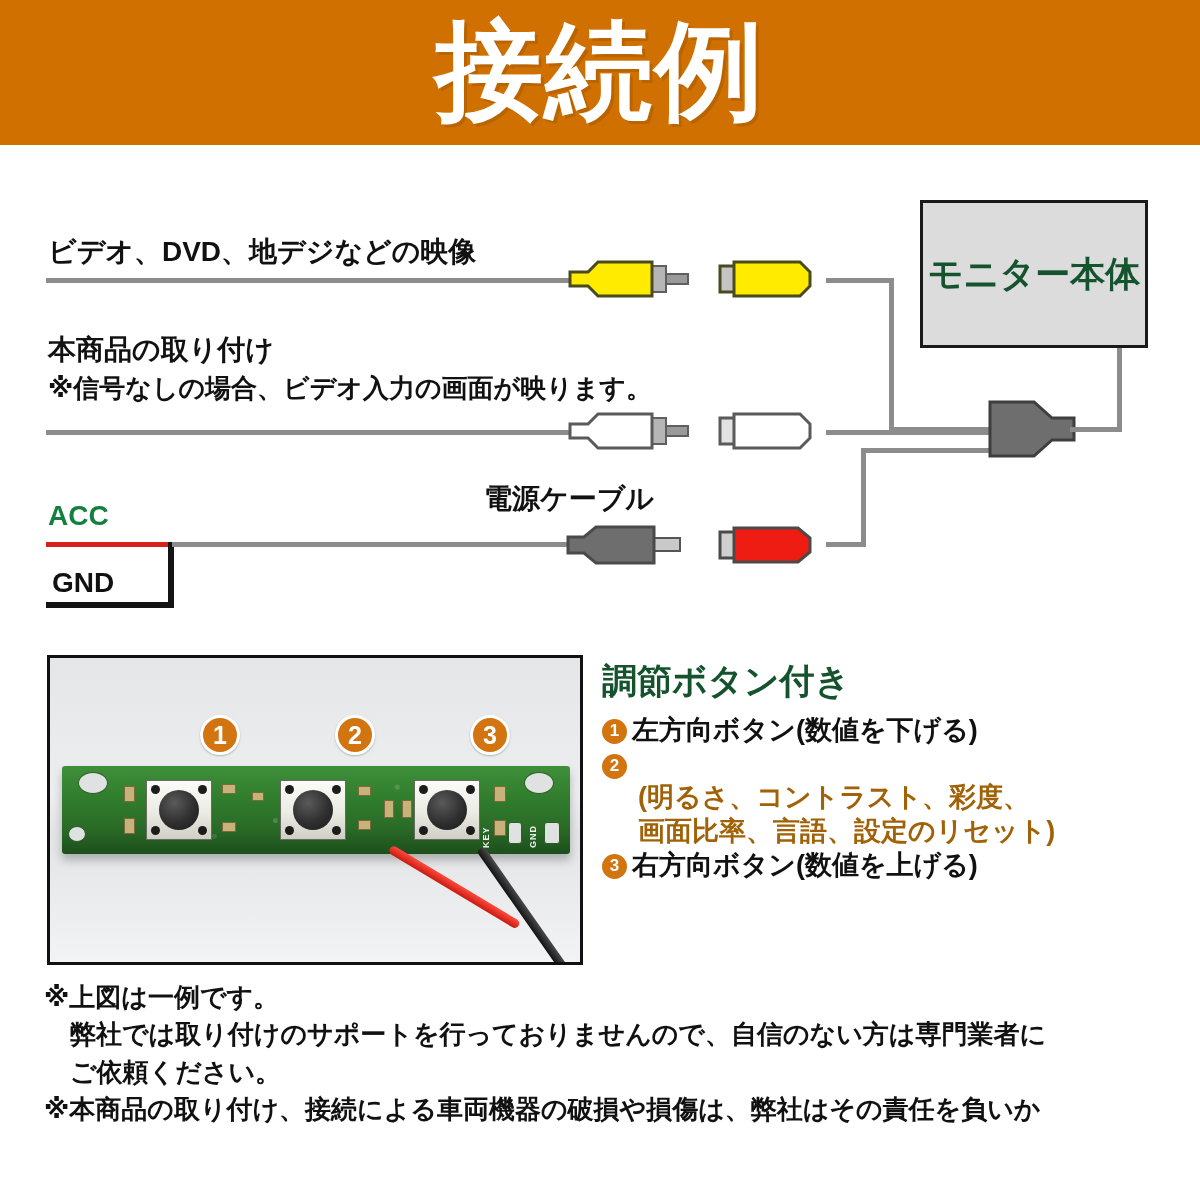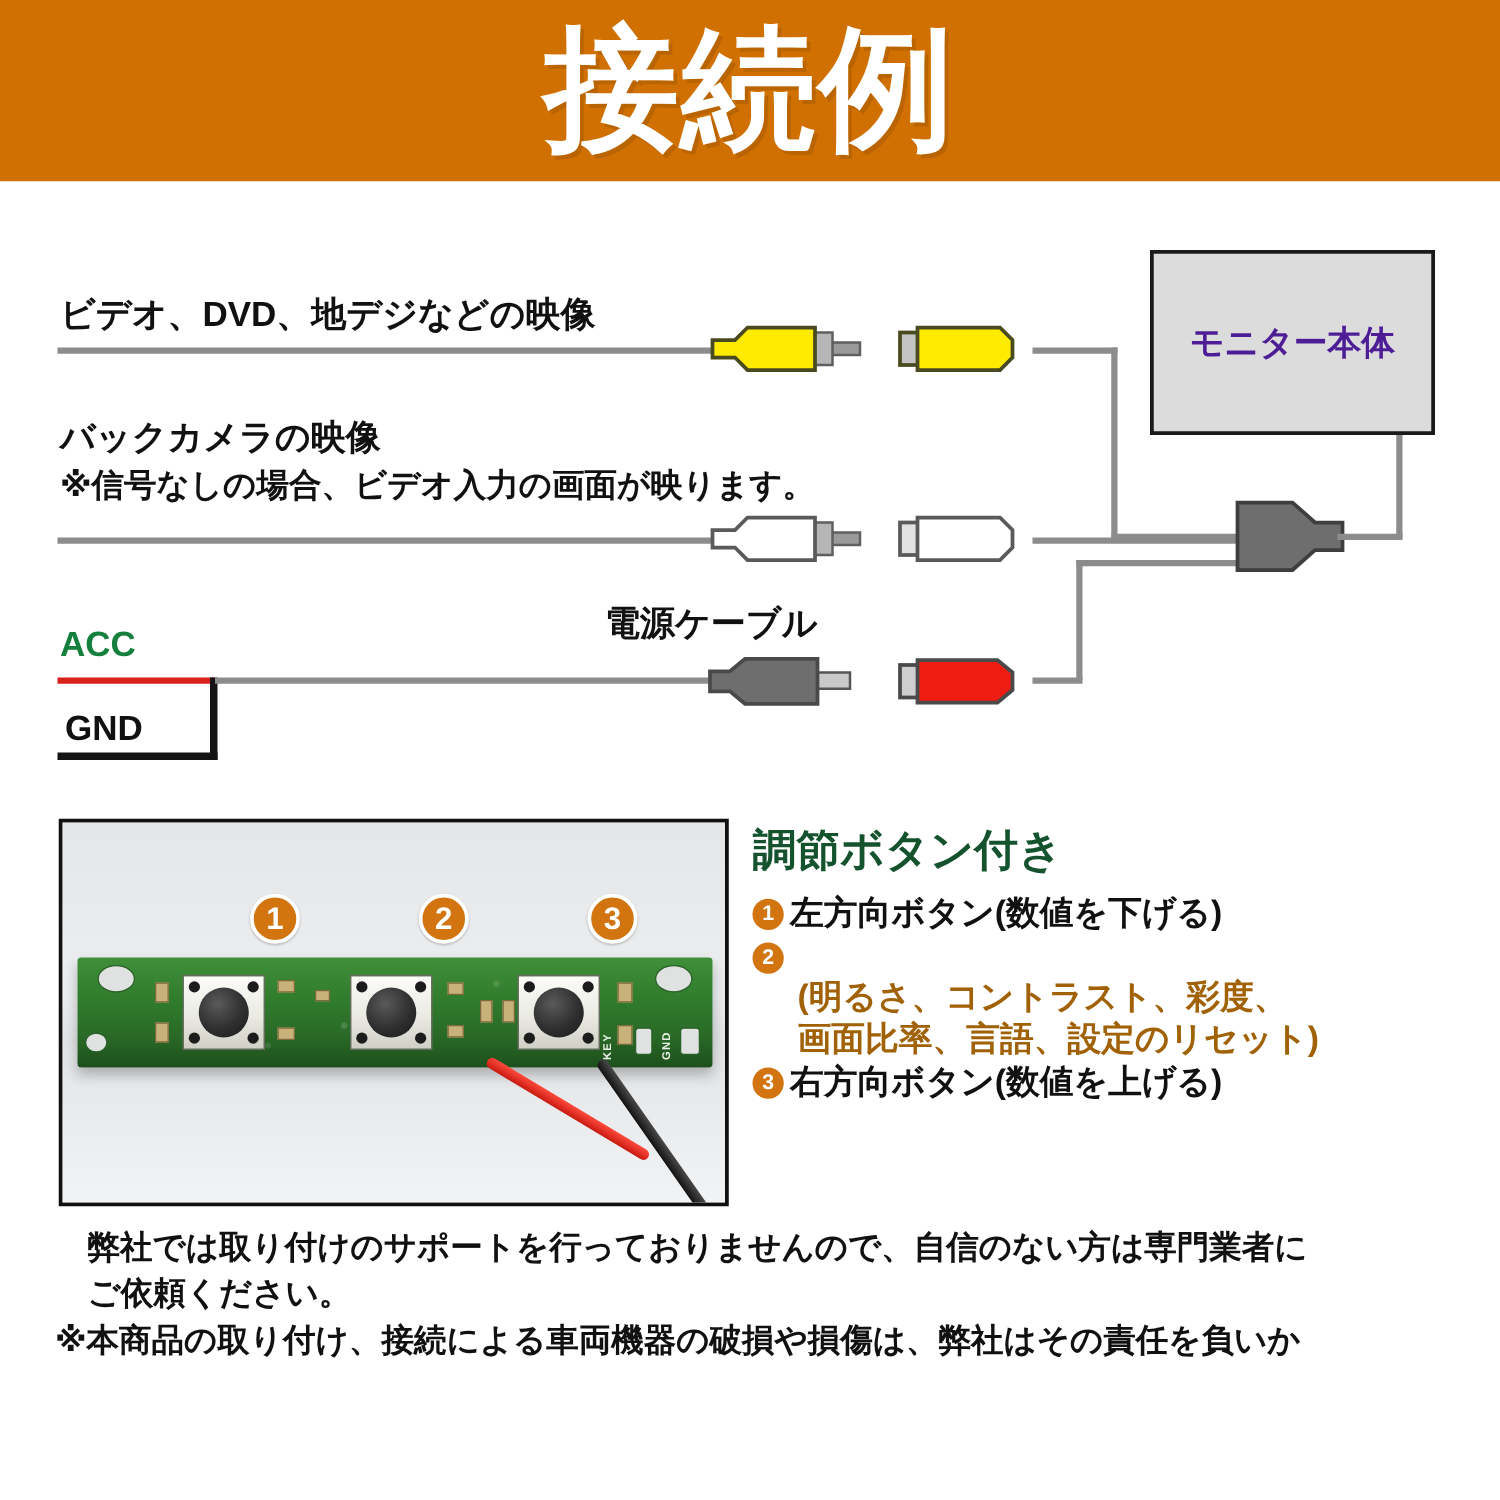--- a/index.html
+++ b/index.html
@@ -42,21 +42,21 @@
   .gnd-box2{ position:absolute; left:46px;  top:457px; width:128px; height:6px; background:#141414; }
 
   
   .conn{ position:absolute; }
 
   .monitor{
     position:absolute; left:920px; top:55px; width:228px; height:148px;
     background:#dcdcdc; border:3px solid #1a1a1a;
     display:flex; align-items:center; justify-content:center;
   }
-  .monitor-label{ font-size:27px; font-weight:700; color:#4c1d95; }
+  .monitor-label{ font-size:35px; font-weight:700; color:#14532d; }
 
   
   .photo-frame{
     position:absolute; left:47px; top:655px; width:536px; height:310px;
     border:3px solid #111; background:#e9eaec; overflow:hidden;
   }
   .photo-bg{
     position:absolute; inset:0;
     background:linear-gradient(180deg,#e4e6e8 0%,#eceef0 45%,#e2e4e6 58%,#f2f3f4 100%);
   }
@@ -135,21 +135,21 @@
 </head>
 <body>
 
 <div class="header">
   <div class="header-title">接続例</div>
 </div>
 
 <div class="diagram">
 
   <div class="lbl lbl-video">ビデオ、DVD、地デジなどの映像</div>
-  <div class="lbl lbl-camera">バックカメラの映像</div>
+  <div class="lbl lbl-camera">本商品の取り付け</div>
   <div class="lbl lbl-note">※信号なしの場合、ビデオ入力の画面が映ります。</div>
   <div class="lbl lbl-power">電源ケーブル</div>
   <div class="lbl lbl-acc">ACC</div>
   <div class="lbl lbl-gnd">GND</div>
 
   <div class="acc-line"></div>
   <div class="gnd-box"></div>
   <div class="gnd-box2"></div>
 
   <div class="wire wire-h" style="left:46px; top:133px; width:530px;"></div>
@@ -281,16 +281,17 @@
     <li class="rc-sub">(明るさ、コントラスト、彩度、</li>
     <li class="rc-sub">画面比率、言語、設定のリセット)</li>
     <li class="rc-item">
       <span class="rc-num">3</span>
       <span>右方向ボタン(数値を上げる)</span>
     </li>
   </ul>
 </div>
 
 <div class="notes">
+  <div class="note">※上図は一例です。</div>
   <div class="note note-ind">弊社では取り付けのサポートを行っておりませんので、自信のない方は専門業者に</div>
   <div class="note note-ind">ご依頼ください。</div>
   <div class="note">※本商品の取り付け、接続による車両機器の破損や損傷は、弊社はその責任を負いか</div>
 </div>
 
 </body></html>

